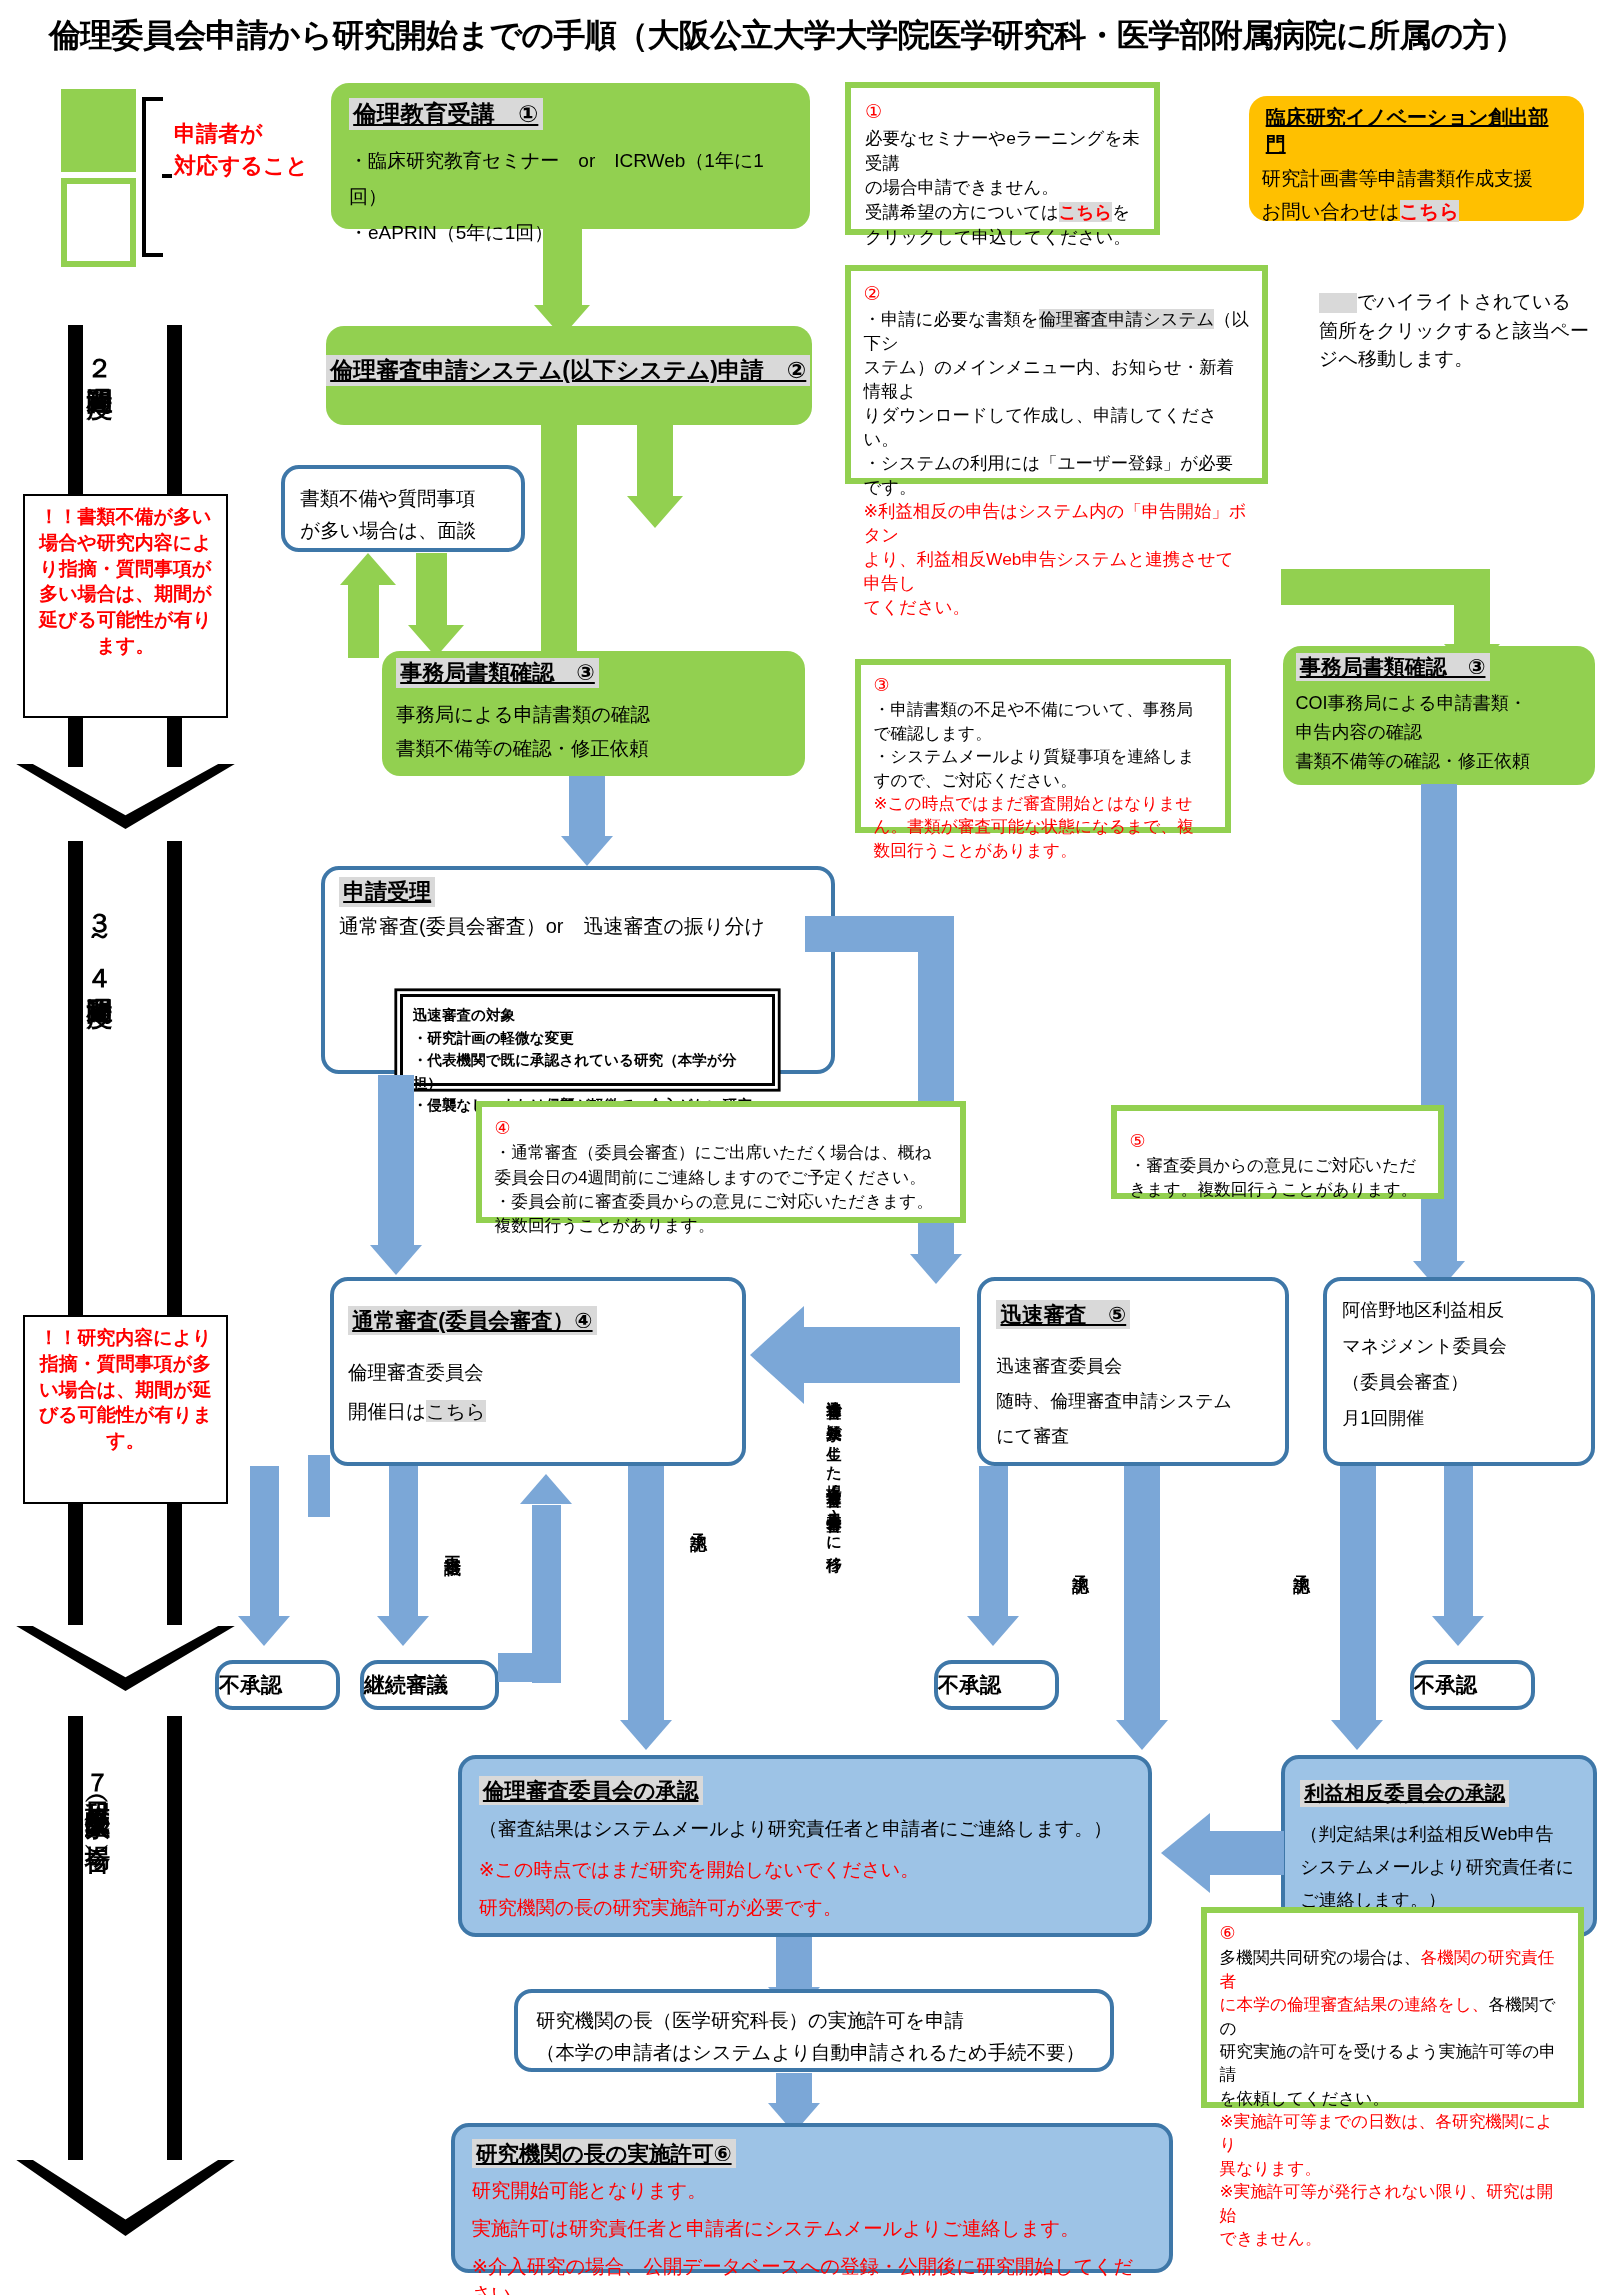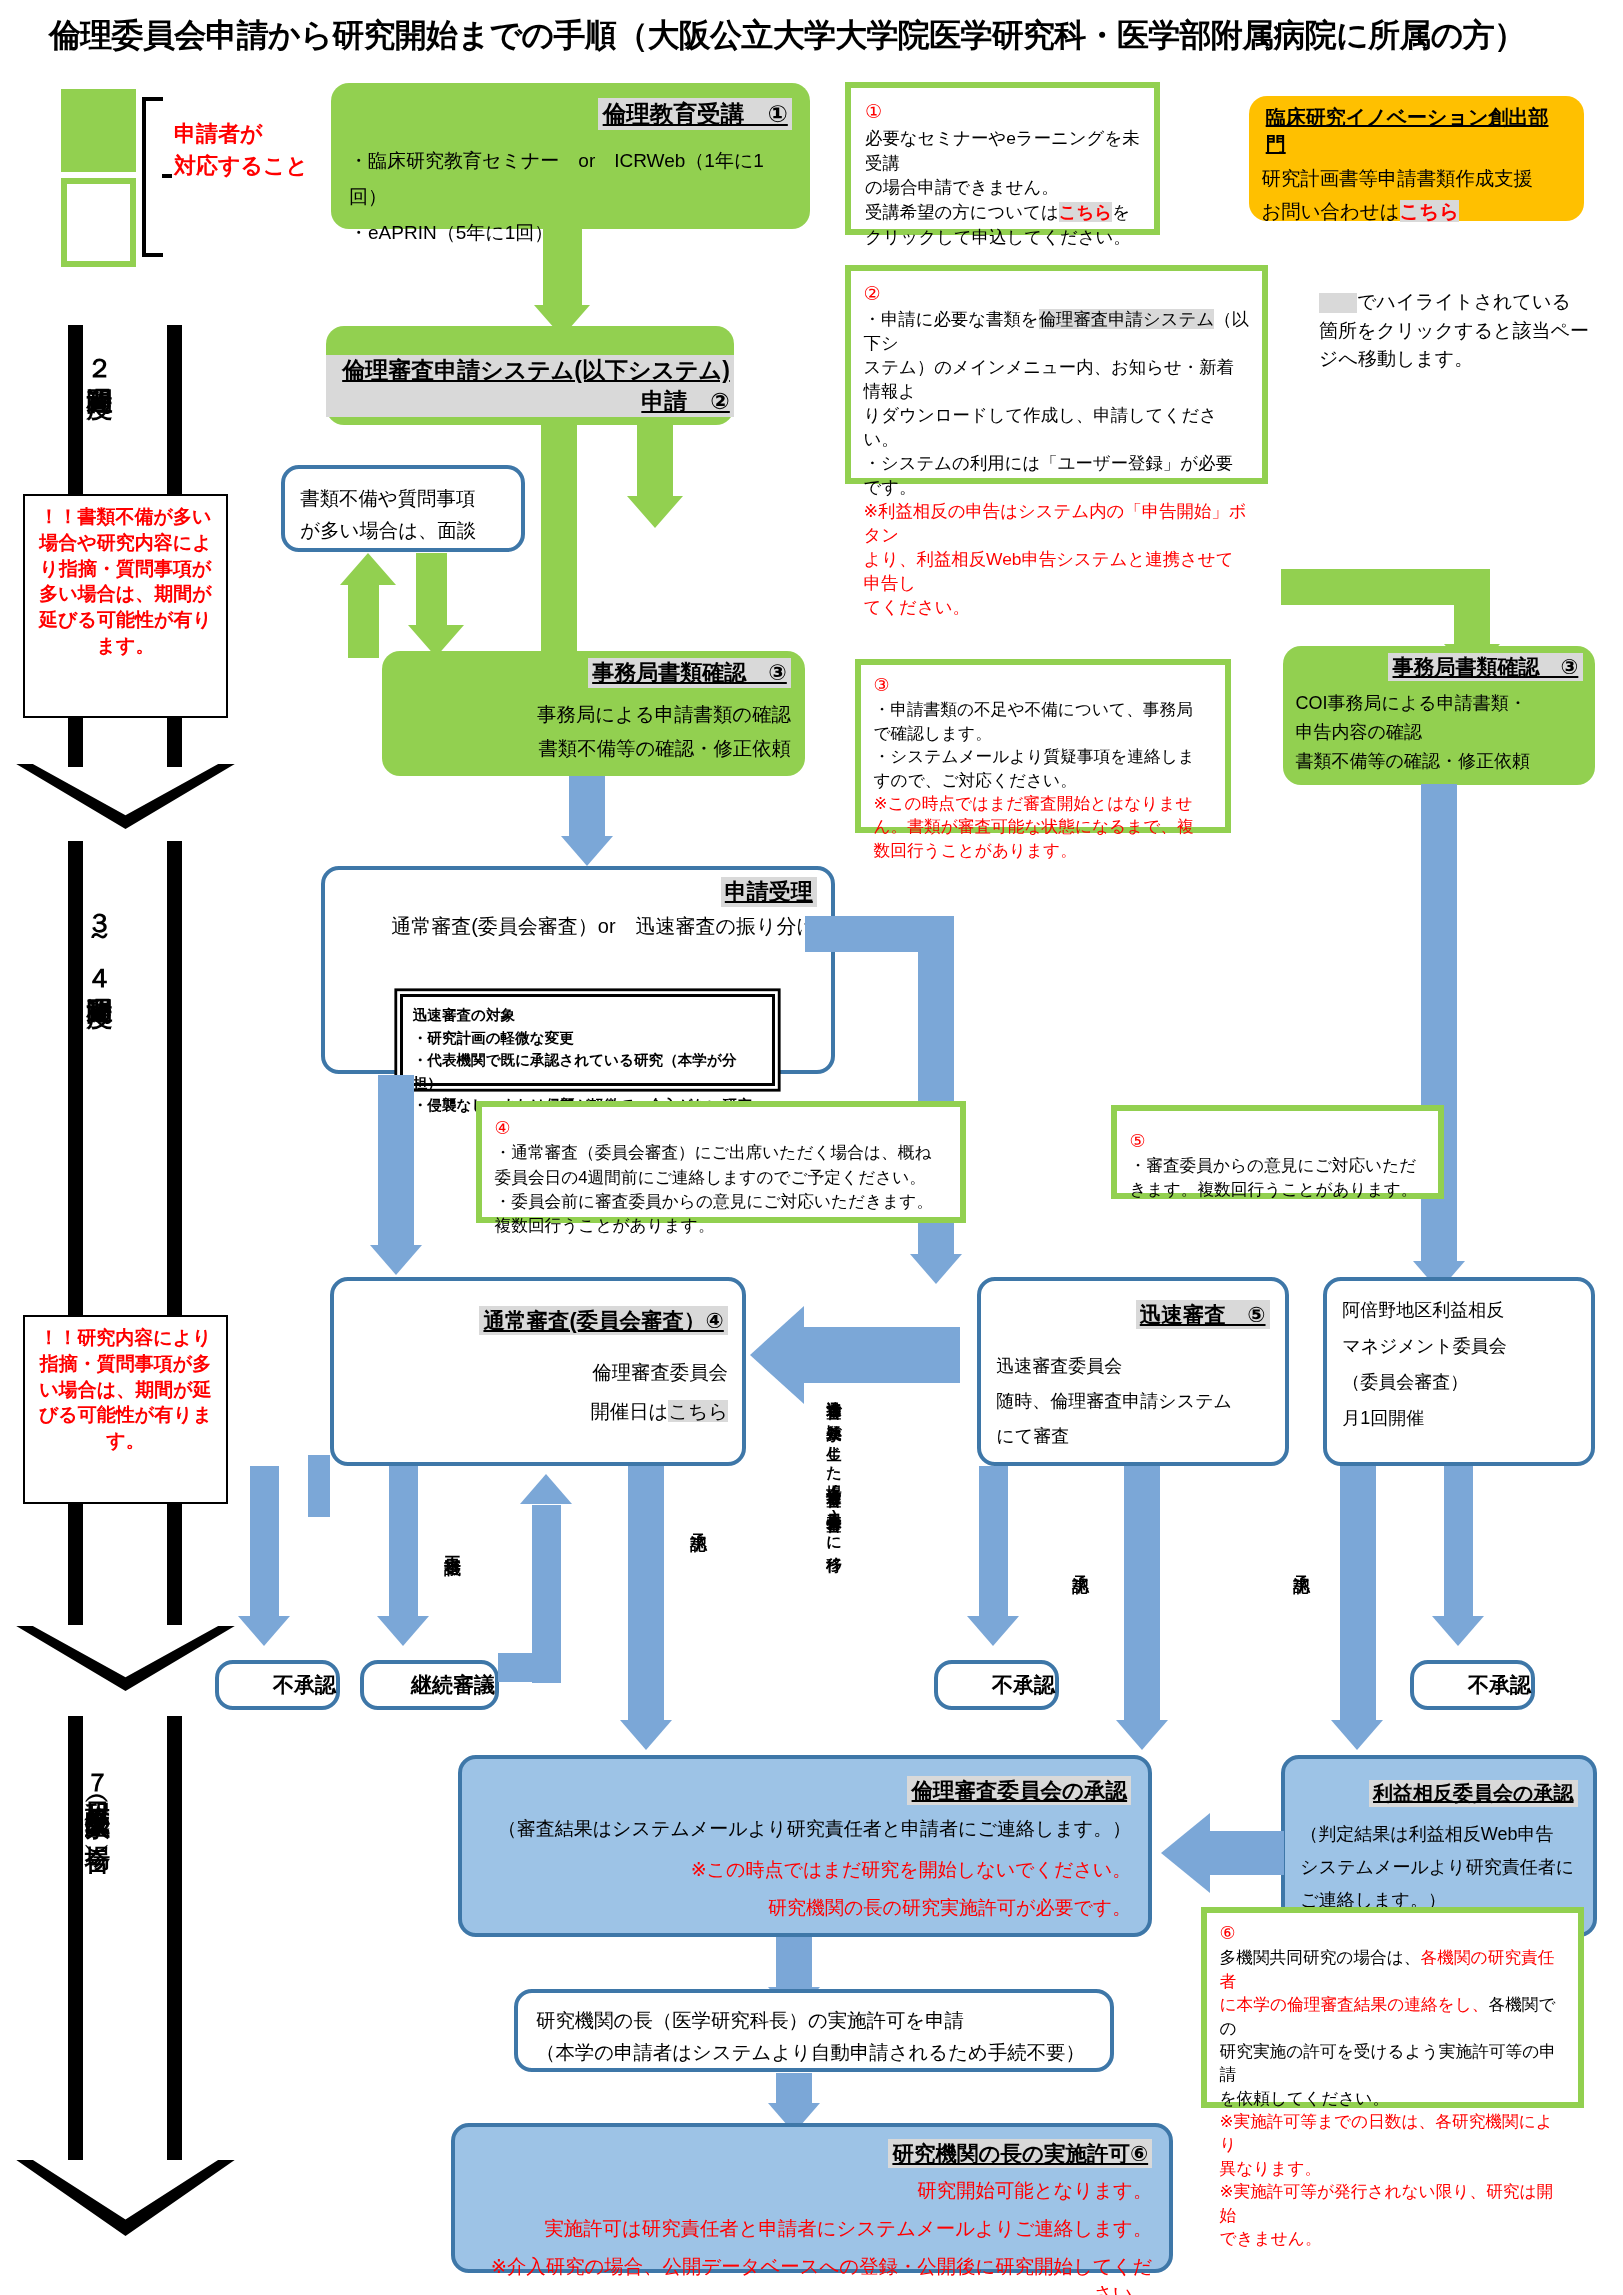--- a/index.html
+++ b/index.html
@@ -59,21 +59,21 @@
   .bfill{
     background:#9DC3E6; border:4.2px solid #3E77A8; border-radius:18px; color:#000;
   }
   .obox{
     background:#FFC000; border-radius:18px; color:#000;
   }
   .hdr{
     font-weight:bold; text-decoration:underline; background:#D9D9D9;
     display:inline-block; padding:0 4.2px;
   }
-  .ctr{text-align:right;}
+  .ctr{text-align:left;}
   .red{color:#FF0000;}
   .hl{background:#D9D9D9;}
   .hlred{background:#D9D9D9;color:#FF0000;font-weight:bold;}
   
   .vtext{
     writing-mode:vertical-rl; text-orientation:upright;
     letter-spacing:1.4px;
   }
   
   .tl-shaft{
@@ -193,21 +193,21 @@
   </div>
 
   <div class="abs" style="left:1319px;top:288px;width:278px;font-size:19px;line-height:1.5;">
     <div>
       <span class="hl" style="display:inline-block;width:38px;height:19.4px;vertical-align:middle;">&nbsp;</span><span>でハイライトされている</span>
     </div>
     <div>箇所をクリックすると該当ペー</div>
     <div>ジへ移動します。</div>
   </div>
 
-  <div class="abs gbox" style="left:326px;top:326px;width:408px;height:99px;">
+  <div class="abs gbox" style="left:326px;top:326px;width:486px;height:99px;">
     <div class="ctr" style="margin-top:29px;">
       <span class="hdr" style="font-size:23px;">倫理審査申請システム(以下システム)申請　②</span>
     </div>
   </div>
 
   <div class="abs g-shaft" style="left:541px;top:425px;width:36px;height:229px;"></div>
   <div class="abs g-down" style="left:532px;top:652px;"></div>
 
   <div class="abs g-shaft" style="left:637px;top:425px;width:36px;height:72px;"></div>
   <div class="abs g-down" style="left:627px;top:496px;"></div>

